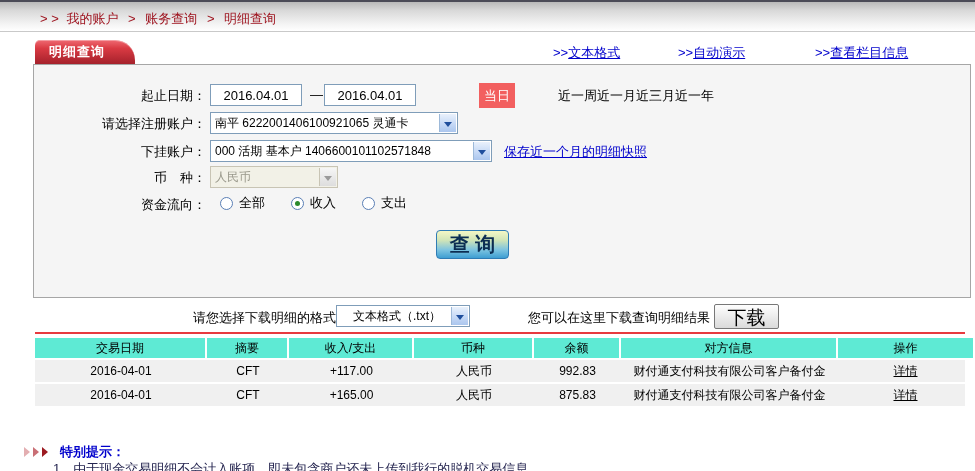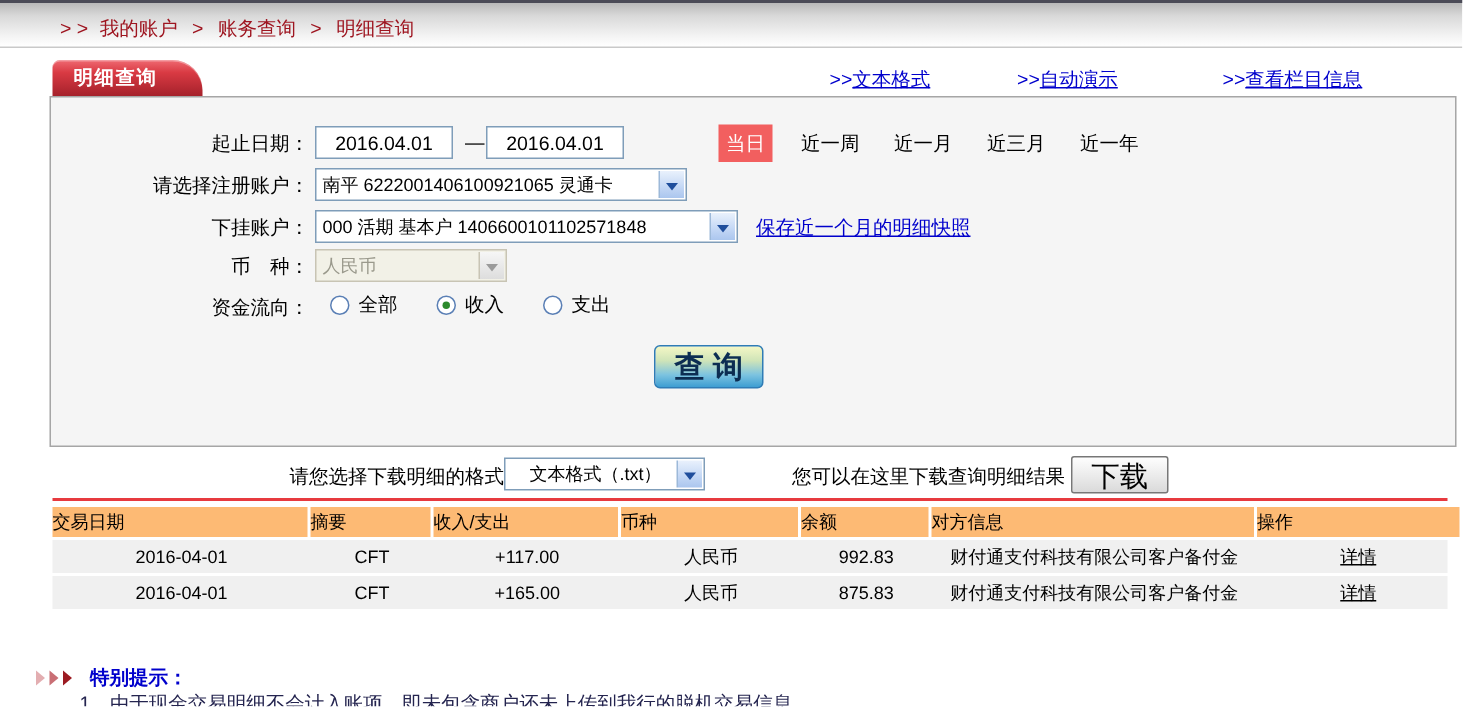--- a/index.html
+++ b/index.html
@@ -32,21 +32,21 @@
              background:#f5f5f5; border:1px solid #a6a6a6; }
   .frow { position:absolute; left:0; width:100%; height:24px; font-size:13px; color:#000; }
   .flabel { position:absolute; left:0; top:4px; width:172px; text-align:right; }
   .r1 { top:18px; } .r2 { top:46px; } .r3 { top:74px; } .r4 { top:100px; } .r5 { top:127px; }
 
   .dateinput { position:absolute; top:1px; width:92px; height:22px; border:1px solid #7f9db9;
                background:#fff; text-align:center; font-size:13px; font-family:"Liberation Sans","DejaVu Sans",sans-serif; }
   .d1 { left:176px; } .dash { position:absolute; left:276px; top:4px; } .d2 { left:290px; }
   .today { position:absolute; left:445px; top:0; width:36px; height:25px; background:#f25f5f;
            color:#fff; text-align:center; line-height:25px; font-size:13px; cursor:pointer; }
-  .quick { position:absolute; left:500px; top:4px; display:flex; gap:23px; }
+  .quick { position:absolute; left:524px; top:4px; display:flex; }
   .quick span { cursor:pointer; }
 
   .sel { position:absolute; top:1px; height:22px; border:1px solid #7f9db9; background:#fff;
          font-size:12px; line-height:20px; padding-left:4px; color:#000; cursor:pointer; }
   .sel .arrow { position:absolute; right:1px; top:1px; bottom:1px; width:17px;
                 background:linear-gradient(180deg,#e9f1fc 0,#c3d7f5 60%,#abc6ee 100%);
                 border-left:1px solid #9db9d9; }
   .sel .arrow i { position:absolute; left:4px; top:8px; width:0; height:0;
                   border-left:4px solid transparent; border-right:4px solid transparent;
                   border-top:5px solid #1f4e9c; }
@@ -77,21 +77,21 @@
   .dlbtn { position:absolute; left:714px; top:0; width:65px; height:25px;
            border:1px solid #777; border-radius:2px; background:linear-gradient(180deg,#fefefe,#dadada);
            font-size:19px; color:#000; cursor:pointer; font-family:"Liberation Sans","DejaVu Sans",sans-serif; }
 
   .redline { position:absolute; left:35px; top:330px; width:930px; height:2px; background:#e73a3f; }
 
   
   .tbl { position:absolute; left:35px; top:336px; width:930px; font-size:12px; }
   .thead { display:grid; grid-template-columns:170px 80px 123px 118px 85px 215px 135px;
            column-gap:2px; height:20px; }
-  .thead div { background:#fdba74; text-align:left; line-height:20px; color:#000; }
+  .thead div { background:#5eead4; text-align:center; line-height:20px; color:#000; }
   .trow { display:grid; grid-template-columns:172px 82px 125px 120px 87px 217px 135px;
           height:22px; margin-top:2px; background:#f0f0f0; }
   .trow div { text-align:center; line-height:22px; color:#000; }
   .amt { color:#cc0000; }
   .detail { color:#0000cc; text-decoration:underline; cursor:pointer; }
 
   
   .notice-title { position:absolute; left:60px; top:441px; font-size:13px; font-weight:bold; color:#0000cc; }
   .arrows { position:absolute; left:24px; top:445px; display:flex; gap:3px; }
   .arrows i { width:0; height:0; border-top:5px solid transparent; border-bottom:5px solid transparent; }

